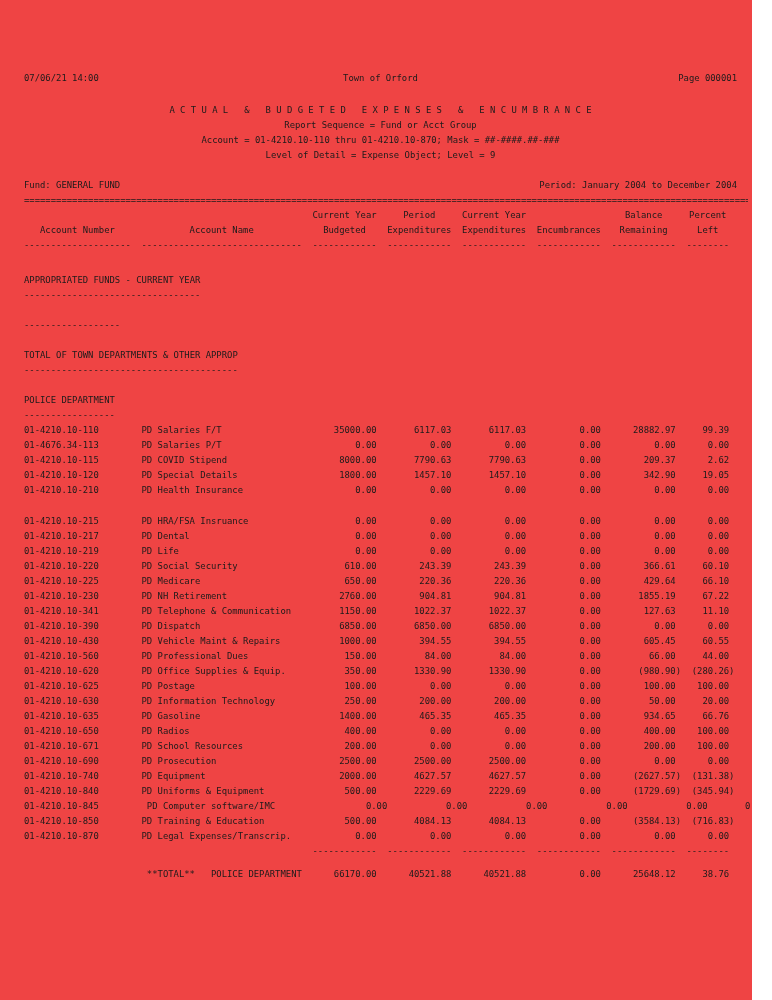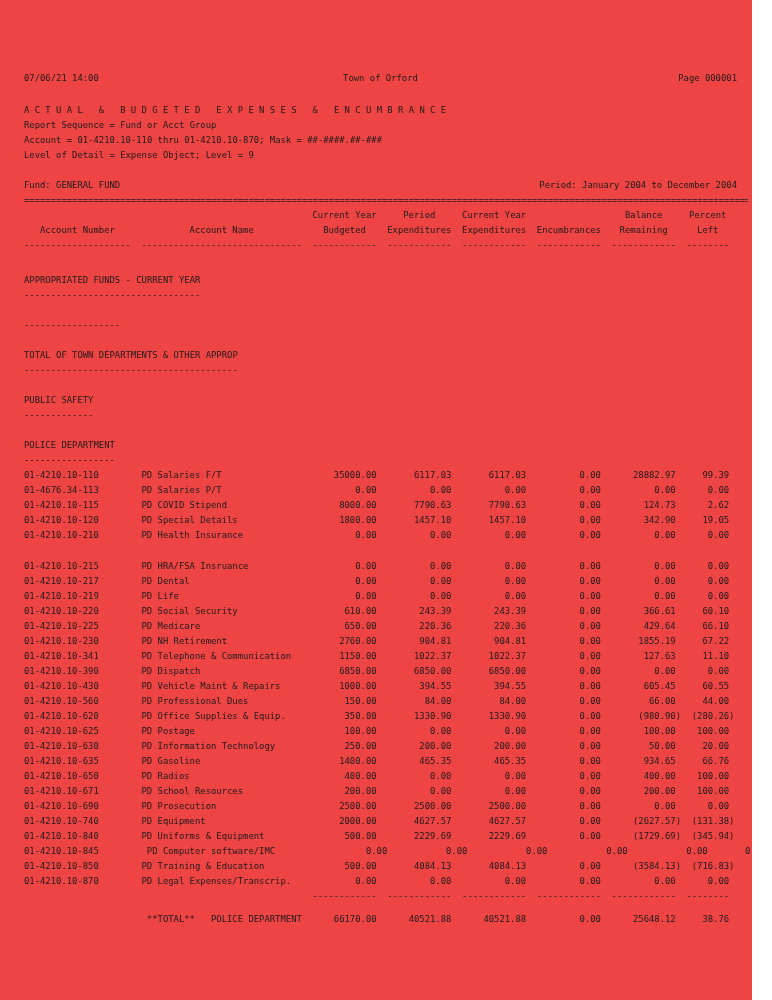--- a/index.html
+++ b/index.html
@@ -12,21 +12,21 @@
     font-size:8.9px;
     line-height:15px;
     overflow:hidden;
   }
   .content{padding:71px 0 0 24px;width:713px;}
   .line{height:15px;white-space:pre;}
   .hline{display:flex;height:15px;white-space:pre;}
   .hl-left{flex:1;text-align:left;}
   .hl-center{flex:none;}
   .hl-right{flex:1;text-align:right;}
-  .center-line{text-align:left;height:15px;white-space:pre;}
+  .center-line{text-align:center;height:15px;white-space:pre;}
   .title-line{margin-top:2px;}
   .fund-line{display:flex;justify-content:space-between;height:15px;white-space:pre;}
   .eq{height:15px;width:724px;overflow:hidden;white-space:pre;}
   .gap20{height:20px;}
   .grow{display:grid;column-gap:2ch;height:15px;white-space:pre;}
   .c{overflow:visible;}
   .c.num{text-align:right;}
   .c.center{text-align:center;}
   .c.neg{position:relative;left:1ch;}
   .c.tot-name{padding-left:1ch;}
@@ -73,33 +73,29 @@
           <div class="line">---------------------------------</div>
         </div>
         <div class="section">
           <div class="line">------------------</div>
         </div>
         <div class="section">
           <div class="line">TOTAL OF TOWN DEPARTMENTS &amp; OTHER APPROP</div>
           <div class="line">----------------------------------------</div>
         </div>
         <div class="section">
-          <div class="line">PUBLIC SAFETY</div>
-          <div class="line">-------------</div>
-        </div>
-        <div class="section">
           <div class="line">POLICE DEPARTMENT</div>
           <div class="line">-----------------</div>
         </div>
       </div>
 
     <div id="rows">
         <div class="grow" style="grid-template-columns: 20ch 30ch 12ch 12ch 12ch 12ch 12ch 8ch;"><span class="c ">01-4210.10-110</span><span class="c ">PD Salaries F/T</span><span class="c num">35000.00</span><span class="c num">6117.03</span><span class="c num">6117.03</span><span class="c num">0.00</span><span class="c num">28882.97</span><span class="c num">99.39</span></div>
         <div class="grow" style="grid-template-columns: 20ch 30ch 12ch 12ch 12ch 12ch 12ch 8ch;"><span class="c ">01-4676.34-113</span><span class="c ">PD Salaries P/T</span><span class="c num">0.00</span><span class="c num">0.00</span><span class="c num">0.00</span><span class="c num">0.00</span><span class="c num">0.00</span><span class="c num">0.00</span></div>
-        <div class="grow" style="grid-template-columns: 20ch 30ch 12ch 12ch 12ch 12ch 12ch 8ch;"><span class="c ">01-4210.10-115</span><span class="c ">PD COVID Stipend</span><span class="c num">8000.00</span><span class="c num">7790.63</span><span class="c num">7790.63</span><span class="c num">0.00</span><span class="c num">124.73</span><span class="c num">2.62</span></div>
+        <div class="grow" style="grid-template-columns: 20ch 30ch 12ch 12ch 12ch 12ch 12ch 8ch;"><span class="c ">01-4210.10-115</span><span class="c ">PD COVID Stipend</span><span class="c num">8000.00</span><span class="c num">7790.63</span><span class="c num">7790.63</span><span class="c num">0.00</span><span class="c num">209.37</span><span class="c num">2.62</span></div>
         <div class="grow" style="grid-template-columns: 20ch 30ch 12ch 12ch 12ch 12ch 12ch 8ch;"><span class="c ">01-4210.10-120</span><span class="c ">PD Special Details</span><span class="c num">1800.00</span><span class="c num">1457.10</span><span class="c num">1457.10</span><span class="c num">0.00</span><span class="c num">342.90</span><span class="c num">19.05</span></div>
         <div class="grow" style="grid-template-columns: 20ch 30ch 12ch 12ch 12ch 12ch 12ch 8ch;"><span class="c ">01-4210.10-210</span><span class="c ">PD Health Insurance</span><span class="c num">0.00</span><span class="c num">0.00</span><span class="c num">0.00</span><span class="c num">0.00</span><span class="c num">0.00</span><span class="c num">0.00</span></div>
         <div class="grow" style="grid-template-columns: 20ch 30ch 12ch 12ch 12ch 12ch 12ch 8ch; margin-top: 16px;"><span class="c ">01-4210.10-215</span><span class="c ">PD HRA/FSA Insruance</span><span class="c num">0.00</span><span class="c num">0.00</span><span class="c num">0.00</span><span class="c num">0.00</span><span class="c num">0.00</span><span class="c num">0.00</span></div>
         <div class="grow" style="grid-template-columns: 20ch 30ch 12ch 12ch 12ch 12ch 12ch 8ch;"><span class="c ">01-4210.10-217</span><span class="c ">PD Dental</span><span class="c num">0.00</span><span class="c num">0.00</span><span class="c num">0.00</span><span class="c num">0.00</span><span class="c num">0.00</span><span class="c num">0.00</span></div>
         <div class="grow" style="grid-template-columns: 20ch 30ch 12ch 12ch 12ch 12ch 12ch 8ch;"><span class="c ">01-4210.10-219</span><span class="c ">PD Life</span><span class="c num">0.00</span><span class="c num">0.00</span><span class="c num">0.00</span><span class="c num">0.00</span><span class="c num">0.00</span><span class="c num">0.00</span></div>
         <div class="grow" style="grid-template-columns: 20ch 30ch 12ch 12ch 12ch 12ch 12ch 8ch;"><span class="c ">01-4210.10-220</span><span class="c ">PD Social Security</span><span class="c num">610.00</span><span class="c num">243.39</span><span class="c num">243.39</span><span class="c num">0.00</span><span class="c num">366.61</span><span class="c num">60.10</span></div>
         <div class="grow" style="grid-template-columns: 20ch 30ch 12ch 12ch 12ch 12ch 12ch 8ch;"><span class="c ">01-4210.10-225</span><span class="c ">PD Medicare</span><span class="c num">650.00</span><span class="c num">220.36</span><span class="c num">220.36</span><span class="c num">0.00</span><span class="c num">429.64</span><span class="c num">66.10</span></div>
         <div class="grow" style="grid-template-columns: 20ch 30ch 12ch 12ch 12ch 12ch 12ch 8ch;"><span class="c ">01-4210.10-230</span><span class="c ">PD NH Retirement</span><span class="c num">2760.00</span><span class="c num">904.81</span><span class="c num">904.81</span><span class="c num">0.00</span><span class="c num">1855.19</span><span class="c num">67.22</span></div>
         <div class="grow" style="grid-template-columns: 20ch 30ch 12ch 12ch 12ch 12ch 12ch 8ch;"><span class="c ">01-4210.10-341</span><span class="c ">PD Telephone &amp; Communication</span><span class="c num">1150.00</span><span class="c num">1022.37</span><span class="c num">1022.37</span><span class="c num">0.00</span><span class="c num">127.63</span><span class="c num">11.10</span></div>
         <div class="grow" style="grid-template-columns: 20ch 30ch 12ch 12ch 12ch 12ch 12ch 8ch;"><span class="c ">01-4210.10-390</span><span class="c ">PD Dispatch</span><span class="c num">6850.00</span><span class="c num">6850.00</span><span class="c num">6850.00</span><span class="c num">0.00</span><span class="c num">0.00</span><span class="c num">0.00</span></div>

